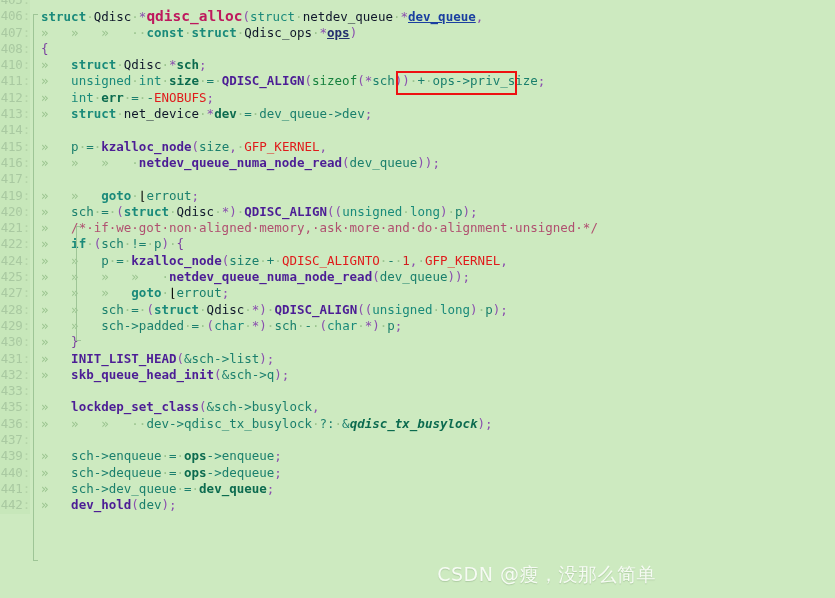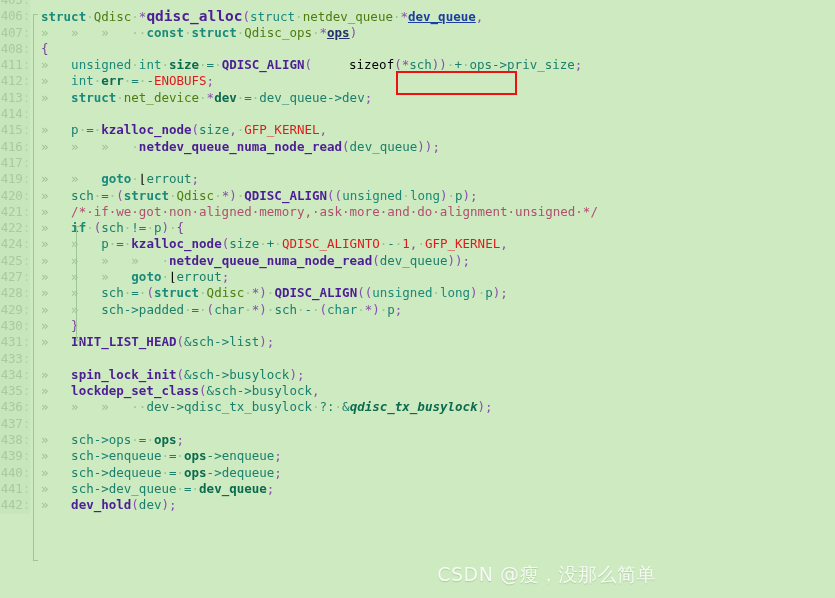--- a/index.html
+++ b/index.html
@@ -61,24 +61,24 @@
   .content {
     flex: 1 1 auto;
     padding-left: 2px;
     background: #cdeac0;
     position: relative;
   }
 
   
   .kw      { color: #1a8a7a; }              
   .kwb     { color: #1a8a7a; font-weight: bold; }
-  .type    { color: #4d7c0f; }
+  .type    { color: #0f172a; }
   .fn      { color: #4c1d95; font-weight: bold; }  
-  .fnbig   { color: #4c1d95; font-weight: bold; font-size: 14.5px; }
-  .id      { color: #000000; margin-left: 37px; }
+  .fnbig   { color: #be185d; font-weight: bold; font-size: 14.5px; }
+  .id      { color: #15803d; }
   .var     { color: #1a7f6c; }
   .varb    { color: #0c6b4f; font-weight: bold; }
   .macro   { color: #e01b1b; text-align: right; }              
   .num     { color: #d02020; }
   .punc    { color: #8a4fae; }              
   .op      { color: #1c7f6e; }
   .comment { color: #b05070; }
   .param   { color: #1a3fa0; font-weight: bold; text-decoration: underline; }
   .paramb  { color: #24306e; font-weight: bold; text-decoration: underline; }
   .glob    { color: #0c6b4f; font-weight: bold; font-style: italic; }
@@ -135,44 +135,44 @@
 </head>
 <body>
 
 <div id="editor">
 
   <div class="code-area" id="code-area">
       <div class="line"><div class="gutter">405<span class="sep">:</span></div><div class="foldcol"></div><div class="content">&nbsp;</div></div>
       <div class="line"><div class="gutter">406<span class="sep">:</span></div><div class="foldcol"></div><div class="content"><span class="kwb">struct</span><span class="ws">·</span><span class="type">Qdisc</span><span class="ws">·</span><span class="punc">*</span><span class="fnbig">qdisc_alloc</span><span class="punc">(</span><span class="kw">struct</span><span class="ws">·</span><span class="type">netdev_queue</span><span class="ws">·</span><span class="punc">*</span><span class="param">dev_queue</span><span class="punc">,</span></div></div>
       <div class="line"><div class="gutter">407<span class="sep">:</span></div><div class="foldcol"></div><div class="content"><span class="tab">»</span>&nbsp;&nbsp;&nbsp;<span class="tab">»</span>&nbsp;&nbsp;&nbsp;<span class="tab">»</span>&nbsp;&nbsp;&nbsp;<span class="ws">··</span><span class="kwb">const</span><span class="ws">·</span><span class="kwb">struct</span><span class="ws">·</span><span class="type">Qdisc_ops</span><span class="ws">·</span><span class="punc">*</span><span class="paramb">ops</span><span class="punc">)</span></div></div>
       <div class="line"><div class="gutter">408<span class="sep">:</span></div><div class="foldcol"></div><div class="content"><span class="brace">{</span></div></div>
+      <div class="line"><div class="gutter">410<span class="sep">:</span></div><div class="foldcol"></div><div class="content"><span class="tab">»</span>&nbsp;&nbsp;&nbsp;<span class="kwb">struct</span><span class="ws">·</span><span class="type">Qdisc</span><span class="ws">·</span><span class="punc">*</span><span class="varb">sch</span><span class="punc">;</span></div></div>
       <div class="line"><div class="gutter">411<span class="sep">:</span></div><div class="foldcol"></div><div class="content"><span class="tab">»</span>&nbsp;&nbsp;&nbsp;<span class="kw">unsigned</span><span class="ws">·</span><span class="kw">int</span><span class="ws">·</span><span class="varb">size</span><span class="ws">·</span><span class="op">=</span><span class="ws">·</span><span class="fn">QDISC_ALIGN</span><span class="punc">(</span><span class="id">sizeof</span><span class="punc">(</span><span class="punc">*</span><span class="var">sch</span><span class="punc">))</span><span class="ws">·</span><span class="op">+</span><span class="ws">·</span><span class="var">ops</span><span class="op">-&gt;</span><span class="var">priv_size</span><span class="punc">;</span></div></div>
       <div class="line"><div class="gutter">412<span class="sep">:</span></div><div class="foldcol"></div><div class="content"><span class="tab">»</span>&nbsp;&nbsp;&nbsp;<span class="kw">int</span><span class="ws">·</span><span class="varb">err</span><span class="ws">·</span><span class="op">=</span><span class="ws">·</span><span class="op">-</span><span class="macro">ENOBUFS</span><span class="punc">;</span></div></div>
       <div class="line"><div class="gutter">413<span class="sep">:</span></div><div class="foldcol"></div><div class="content"><span class="tab">»</span>&nbsp;&nbsp;&nbsp;<span class="kwb">struct</span><span class="ws">·</span><span class="type">net_device</span><span class="ws">·</span><span class="punc">*</span><span class="varb">dev</span><span class="ws">·</span><span class="op">=</span><span class="ws">·</span><span class="var">dev_queue</span><span class="op">-&gt;</span><span class="var">dev</span><span class="punc">;</span></div></div>
       <div class="line"><div class="gutter">414<span class="sep">:</span></div><div class="foldcol"></div><div class="content">&nbsp;</div></div>
       <div class="line"><div class="gutter">415<span class="sep">:</span></div><div class="foldcol"></div><div class="content"><span class="tab">»</span>&nbsp;&nbsp;&nbsp;<span class="var">p</span><span class="ws">·</span><span class="op">=</span><span class="ws">·</span><span class="fn">kzalloc_node</span><span class="punc">(</span><span class="var">size</span><span class="punc">,</span><span class="ws">·</span><span class="macro">GFP_KERNEL</span><span class="punc">,</span></div></div>
       <div class="line"><div class="gutter">416<span class="sep">:</span></div><div class="foldcol"></div><div class="content"><span class="tab">»</span>&nbsp;&nbsp;&nbsp;<span class="tab">»</span>&nbsp;&nbsp;&nbsp;<span class="tab">»</span>&nbsp;&nbsp;&nbsp;<span class="ws">·</span><span class="fn">netdev_queue_numa_node_read</span><span class="punc">(</span><span class="var">dev_queue</span><span class="punc">));</span></div></div>
       <div class="line"><div class="gutter">417<span class="sep">:</span></div><div class="foldcol"></div><div class="content">&nbsp;</div></div>
       <div class="line"><div class="gutter">419<span class="sep">:</span></div><div class="foldcol"></div><div class="content"><span class="tab">»</span>&nbsp;&nbsp;&nbsp;<span class="tab">»</span>&nbsp;&nbsp;&nbsp;<span class="kwb">goto</span><span class="ws">·</span><span class="guidechar">⌊</span><span class="var">errout</span><span class="punc">;</span></div></div>
       <div class="line"><div class="gutter">420<span class="sep">:</span></div><div class="foldcol"></div><div class="content"><span class="tab">»</span>&nbsp;&nbsp;&nbsp;<span class="var">sch</span><span class="ws">·</span><span class="op">=</span><span class="ws">·</span><span class="punc">(</span><span class="kwb">struct</span><span class="ws">·</span><span class="type">Qdisc</span><span class="ws">·</span><span class="punc">*)</span><span class="ws">·</span><span class="fn">QDISC_ALIGN</span><span class="punc">((</span><span class="kw">unsigned</span><span class="ws">·</span><span class="kw">long</span><span class="punc">)</span><span class="ws">·</span><span class="var">p</span><span class="punc">);</span></div></div>
       <div class="line"><div class="gutter">421<span class="sep">:</span></div><div class="foldcol"></div><div class="content"><span class="tab">»</span>&nbsp;&nbsp;&nbsp;<span class="comment">/*·if·we·got·non·aligned·memory,·ask·more·and·do·alignment·unsigned·*/</span></div></div>
       <div class="line"><div class="gutter">422<span class="sep">:</span></div><div class="foldcol"></div><div class="content"><span class="tab">»</span>&nbsp;&nbsp;&nbsp;<span class="kwb">if</span><span class="ws">·</span><span class="punc">(</span><span class="var">sch</span><span class="ws">·</span><span class="op">!=</span><span class="ws">·</span><span class="var">p</span><span class="punc">)</span><span class="ws">·</span><span class="brace">{</span></div></div>
       <div class="line"><div class="gutter">424<span class="sep">:</span></div><div class="foldcol"></div><div class="content"><span class="tab">»</span>&nbsp;&nbsp;&nbsp;<span class="tab">»</span>&nbsp;&nbsp;&nbsp;<span class="var">p</span><span class="ws">·</span><span class="op">=</span><span class="ws">·</span><span class="fn">kzalloc_node</span><span class="punc">(</span><span class="var">size</span><span class="ws">·</span><span class="op">+</span><span class="ws">·</span><span class="macro">QDISC_ALIGNTO</span><span class="ws">·</span><span class="op">-</span><span class="ws">·</span><span class="num">1</span><span class="punc">,</span><span class="ws">·</span><span class="macro">GFP_KERNEL</span><span class="punc">,</span></div></div>
       <div class="line"><div class="gutter">425<span class="sep">:</span></div><div class="foldcol"></div><div class="content"><span class="tab">»</span>&nbsp;&nbsp;&nbsp;<span class="tab">»</span>&nbsp;&nbsp;&nbsp;<span class="tab">»</span>&nbsp;&nbsp;&nbsp;<span class="tab">»</span>&nbsp;&nbsp;&nbsp;<span class="ws">·</span><span class="fn">netdev_queue_numa_node_read</span><span class="punc">(</span><span class="var">dev_queue</span><span class="punc">));</span></div></div>
       <div class="line"><div class="gutter">427<span class="sep">:</span></div><div class="foldcol"></div><div class="content"><span class="tab">»</span>&nbsp;&nbsp;&nbsp;<span class="tab">»</span>&nbsp;&nbsp;&nbsp;<span class="tab">»</span>&nbsp;&nbsp;&nbsp;<span class="kwb">goto</span><span class="ws">·</span><span class="guidechar">⌊</span><span class="var">errout</span><span class="punc">;</span></div></div>
       <div class="line"><div class="gutter">428<span class="sep">:</span></div><div class="foldcol"></div><div class="content"><span class="tab">»</span>&nbsp;&nbsp;&nbsp;<span class="tab">»</span>&nbsp;&nbsp;&nbsp;<span class="var">sch</span><span class="ws">·</span><span class="op">=</span><span class="ws">·</span><span class="punc">(</span><span class="kwb">struct</span><span class="ws">·</span><span class="type">Qdisc</span><span class="ws">·</span><span class="punc">*)</span><span class="ws">·</span><span class="fn">QDISC_ALIGN</span><span class="punc">((</span><span class="kw">unsigned</span><span class="ws">·</span><span class="kw">long</span><span class="punc">)</span><span class="ws">·</span><span class="var">p</span><span class="punc">);</span></div></div>
       <div class="line"><div class="gutter">429<span class="sep">:</span></div><div class="foldcol"></div><div class="content"><span class="tab">»</span>&nbsp;&nbsp;&nbsp;<span class="tab">»</span>&nbsp;&nbsp;&nbsp;<span class="var">sch</span><span class="op">-&gt;</span><span class="var">padded</span><span class="ws">·</span><span class="op">=</span><span class="ws">·</span><span class="punc">(</span><span class="kw">char</span><span class="ws">·</span><span class="punc">*)</span><span class="ws">·</span><span class="var">sch</span><span class="ws">·</span><span class="op">-</span><span class="ws">·</span><span class="punc">(</span><span class="kw">char</span><span class="ws">·</span><span class="punc">*)</span><span class="ws">·</span><span class="var">p</span><span class="punc">;</span></div></div>
       <div class="line"><div class="gutter">430<span class="sep">:</span></div><div class="foldcol"></div><div class="content"><span class="tab">»</span>&nbsp;&nbsp;&nbsp;<span class="brace">}</span></div></div>
       <div class="line"><div class="gutter">431<span class="sep">:</span></div><div class="foldcol"></div><div class="content"><span class="tab">»</span>&nbsp;&nbsp;&nbsp;<span class="fn">INIT_LIST_HEAD</span><span class="punc">(</span><span class="op">&amp;</span><span class="var">sch</span><span class="op">-&gt;</span><span class="var">list</span><span class="punc">);</span></div></div>
+      <div class="line"><div class="gutter">432<span class="sep">:</span></div><div class="foldcol"></div><div class="content"><span class="tab">»</span>&nbsp;&nbsp;&nbsp;<span class="fn">skb_queue_head_init</span><span class="punc">(</span><span class="op">&amp;</span><span class="var">sch</span><span class="op">-&gt;</span><span class="var">q</span><span class="punc">);</span></div></div>
       <div class="line"><div class="gutter">433<span class="sep">:</span></div><div class="foldcol"></div><div class="content">&nbsp;</div></div>
-      <div class="line"><div class="gutter">434<span class="sep">:</span></div><div class="foldcol"></div><div class="content"><span class="tab">»</span>&nbsp;&nbsp;&nbsp;<span class="fn">spin_lock_init</span><span class="punc">(</span><span class="op">&amp;</span><span class="var">sch</span><span class="op">-&gt;</span><span class="var">busylock</span><span class="punc">);</span></div></div>
       <div class="line"><div class="gutter">435<span class="sep">:</span></div><div class="foldcol"></div><div class="content"><span class="tab">»</span>&nbsp;&nbsp;&nbsp;<span class="fn">lockdep_set_class</span><span class="punc">(</span><span class="op">&amp;</span><span class="var">sch</span><span class="op">-&gt;</span><span class="var">busylock</span><span class="punc">,</span></div></div>
       <div class="line"><div class="gutter">436<span class="sep">:</span></div><div class="foldcol"></div><div class="content"><span class="tab">»</span>&nbsp;&nbsp;&nbsp;<span class="tab">»</span>&nbsp;&nbsp;&nbsp;<span class="tab">»</span>&nbsp;&nbsp;&nbsp;<span class="ws">··</span><span class="var">dev</span><span class="op">-&gt;</span><span class="var">qdisc_tx_busylock</span><span class="ws">·</span><span class="op">?:</span><span class="ws">·</span><span class="op">&amp;</span><span class="glob">qdisc_tx_busylock</span><span class="punc">);</span></div></div>
       <div class="line"><div class="gutter">437<span class="sep">:</span></div><div class="foldcol"></div><div class="content">&nbsp;</div></div>
-      <div class="line"><div class="gutter">438<span class="sep">:</span></div><div class="foldcol"></div><div class="content"><span class="tab">»</span>&nbsp;&nbsp;&nbsp;<span class="var">sch</span><span class="op">-&gt;</span><span class="var">ops</span><span class="ws">·</span><span class="op">=</span><span class="ws">·</span><span class="varb">ops</span><span class="punc">;</span></div></div>
       <div class="line"><div class="gutter">439<span class="sep">:</span></div><div class="foldcol"></div><div class="content"><span class="tab">»</span>&nbsp;&nbsp;&nbsp;<span class="var">sch</span><span class="op">-&gt;</span><span class="var">enqueue</span><span class="ws">·</span><span class="op">=</span><span class="ws">·</span><span class="varb">ops</span><span class="op">-&gt;</span><span class="var">enqueue</span><span class="punc">;</span></div></div>
       <div class="line"><div class="gutter">440<span class="sep">:</span></div><div class="foldcol"></div><div class="content"><span class="tab">»</span>&nbsp;&nbsp;&nbsp;<span class="var">sch</span><span class="op">-&gt;</span><span class="var">dequeue</span><span class="ws">·</span><span class="op">=</span><span class="ws">·</span><span class="varb">ops</span><span class="op">-&gt;</span><span class="var">dequeue</span><span class="punc">;</span></div></div>
       <div class="line"><div class="gutter">441<span class="sep">:</span></div><div class="foldcol"></div><div class="content"><span class="tab">»</span>&nbsp;&nbsp;&nbsp;<span class="var">sch</span><span class="op">-&gt;</span><span class="var">dev_queue</span><span class="ws">·</span><span class="op">=</span><span class="ws">·</span><span class="varb">dev_queue</span><span class="punc">;</span></div></div>
       <div class="line"><div class="gutter">442<span class="sep">:</span></div><div class="foldcol"></div><div class="content"><span class="tab">»</span>&nbsp;&nbsp;&nbsp;<span class="fn">dev_hold</span><span class="punc">(</span><span class="var">dev</span><span class="punc">);</span></div></div>
     </div>
 
   <div id="annotation-box" title="ops-&gt;priv_size;" style="left: 396px; top: 71px; width: 121px; height: 24px; border-color: rgb(238, 17, 17);"></div>
 
   <div id="watermark">CSDN @瘦，没那么简单</div>
 

